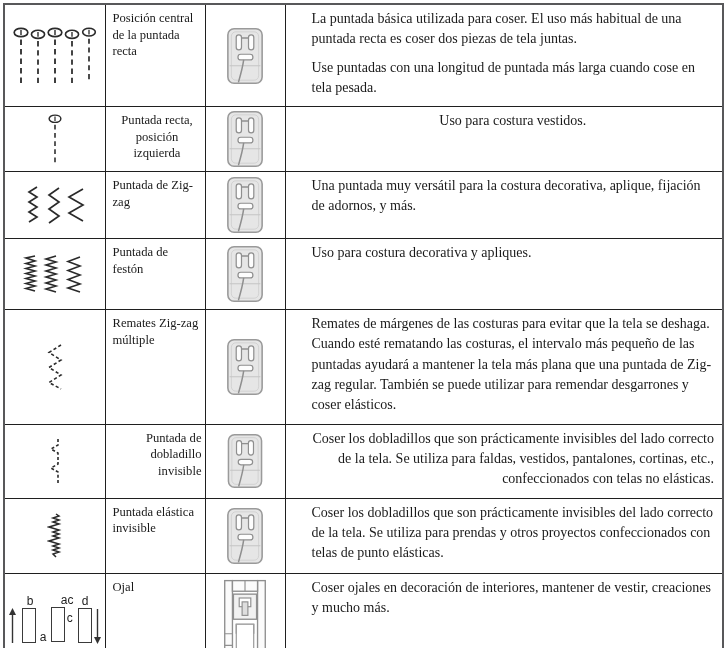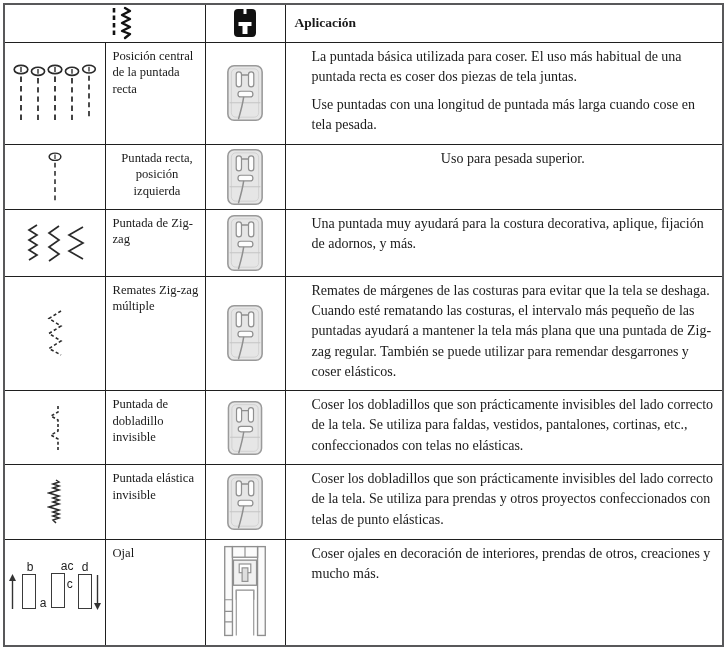--- a/index.html
+++ b/index.html
@@ -2,21 +2,21 @@
 <html><head>
 <meta charset="utf-8">
 <style>
   html,body{margin:0;padding:0;background:#ffffff;}
   body{width:726px;height:648px;position:relative;font-family:"Liberation Serif",serif;color:#1a1a1a;}
   .sheet{position:absolute;top:3px;left:3px;}
   table.manual{border-collapse:collapse;table-layout:fixed;width:719px;border:2px solid #58585a;background:#fff;}
   td,th{border:1px solid #1f1f1f;vertical-align:top;overflow:hidden;padding:0;}
   tr.hdr{height:38px;}
   tr.r1{height:85px;} tr.r2{height:65px;text-align:center;} tr.r3{height:67px;margin-left:13px;} tr.r4{height:71px;}
-  tr.r5{height:71px;} tr.r6{height:62px;} tr.r7{height:75px;margin-left:12px;} tr.r8{height:106px;}
+  tr.r5{height:71px;} tr.r6{height:62px;text-align:right;} tr.r7{height:75px;margin-left:12px;} tr.r8{height:106px;}
   th{font-weight:bold;font-size:13.5px;text-align:left;vertical-align:middle;}
   .hdr-merged{text-align:left;vertical-align:middle;}
   .hdr-merged svg{display:block;margin-left:104px;}
   .hdr-foot{text-align:center;vertical-align:middle;}
   .hdr-foot svg{display:inline-block;vertical-align:middle;}
   .hdr-app{padding-left:9px;}
   .c-stitch{text-align:center;vertical-align:middle;}
   .c-stitch svg{display:inline-block;vertical-align:middle;}
   .c-name{padding:5px 3px 0 7px;font-size:12.6px;line-height:1.32;}
   .c-foot{text-align:center;vertical-align:middle;}
@@ -71,37 +71,20 @@
 <div class="sheet">
 <table class="manual">
   <colgroup>
     <col style="width:101px">
         <col style="width:100px">
         <col style="width:80px">
         <col style="width:438px">
   </colgroup>
 
   <tbody>
-        <tr class="hdr">
-    <th colspan="2" class="hdr-merged">
-      <svg width="26" height="36" viewBox="0 0 26 36">
-        <line x1="5" y1="3" x2="5" y2="33" stroke="#111" stroke-width="2.6" stroke-dasharray="4.5,3"></line>
-        <polyline points="16,3 21,6 13,10 21,14 13,18 21,22 13,26 21,29 16,33" fill="none" stroke="#111" stroke-width="2.4" stroke-linejoin="round" stroke-linecap="round"></polyline>
-      </svg>
-    </th>
-    <th class="hdr-foot">
-      <svg width="24" height="28" viewBox="0 0 24 28">
-        <rect x="1" y="0" width="22" height="28" rx="4" fill="#111"></rect>
-        <rect x="10.5" y="0" width="3" height="5" fill="#fff"></rect>
-        <rect x="5.5" y="13" width="13" height="4" fill="#fff"></rect>
-        <rect x="9.5" y="17" width="5" height="8" fill="#fff"></rect>
-      </svg>
-    </th>
-    <th class="hdr-app">Aplicación</th>
-  </tr>
 
   <tr class="r1">
     <td class="c-stitch">
       <svg width="84" height="58" viewBox="0 0 84 58">
         <use href="#sym-needle" x="0" y="0" width="16" height="58"></use>
         <use href="#sym-needle" x="17" y="2" width="16" height="56"></use>
         <use href="#sym-needle" x="34" y="0" width="16" height="58"></use>
         <use href="#sym-needle" x="51" y="2" width="16" height="56"></use>
         <use href="#sym-needle" x="68" y="0" width="16" height="54"></use>
       </svg>
@@ -124,43 +107,61 @@
         <use href="#sym-needle"></use>
       </svg>
     </td>
     <td class="c-name">Puntada recta, posición izquierda</td>
     <td class="c-foot">
       <svg width="42" height="58" viewBox="0 0 46 66">
               <use href="#sym-foot"></use>
             </svg>
     </td>
     <td class="c-desc">
-      <p>Uso para pesada superior.</p>
+      <p>Uso para costura vestidos.</p>
     </td>
   </tr>
 
   <tr class="r3">
     <td class="c-stitch">
       <svg width="64" height="40" viewBox="0 0 64 40">
         <polyline points="14,2 6,7 14,12 6,17 14,22 6,27 14,32 6,37" fill="none" stroke="#2a2a2a" stroke-width="1.7"></polyline>
         <polyline points="36,3 26,10 36,17 26,24 36,31 26,38" fill="none" stroke="#2a2a2a" stroke-width="1.7"></polyline>
         <polyline points="60,4 46,12 60,20 46,28 60,36" fill="none" stroke="#2a2a2a" stroke-width="1.7"></polyline>
       </svg>
     </td>
     <td class="c-name">Puntada de Zig-zag</td>
     <td class="c-foot">
       <svg width="42" height="58" viewBox="0 0 46 66">
               <use href="#sym-foot"></use>
             </svg>
     </td>
     <td class="c-desc">
-      <p>Una puntada muy ayudará para la costura decorativa, aplique, fijación de adornos, y más.</p>
-    </td>
-  </tr>
-
+      <p>Una puntada muy versátil para la costura decorativa, aplique, fijación de adornos, y más.</p>
+    </td>
+  </tr>
+
+  <tr class="r4">
+    <td class="c-stitch">
+      <svg width="66" height="40" viewBox="0 0 66 40">
+        <polyline points="13,2 4,4 13,7 4,9.5 13,12 4,14.5 13,17 4,19.5 13,22 4,24.5 13,27 4,29.5 13,32 4,34.5 13,37" fill="none" stroke="#2a2a2a" stroke-width="1.6"></polyline>
+        <polyline points="34,2 24,5 34,8 24,11 34,14 24,17 34,20 24,23 34,26 24,29 34,32 24,35 34,38" fill="none" stroke="#2a2a2a" stroke-width="1.6"></polyline>
+        <polyline points="58,3 46,7.5 58,12 46,16.5 58,21 46,25.5 58,30 46,34 58,38" fill="none" stroke="#2a2a2a" stroke-width="1.6"></polyline>
+      </svg>
+    </td>
+    <td class="c-name">Puntada de festón</td>
+    <td class="c-foot">
+      <svg width="42" height="58" viewBox="0 0 46 66">
+              <use href="#sym-foot"></use>
+            </svg>
+    </td>
+    <td class="c-desc">
+      <p>Uso para costura decorativa y apliques.</p>
+    </td>
+  </tr>
 
   <tr class="r5">
     <td class="c-stitch">
       <svg width="18" height="48" viewBox="0 0 18 48">
         <polyline points="15,2 3,9.5 15,17 3,24.5 15,32 3,39.5 15,46" fill="none" stroke="#2a2a2a" stroke-width="1.6" stroke-dasharray="3.2,2.4"></polyline>
       </svg>
     </td>
     <td class="c-name">Remates Zig-zag múltiple</td>
     <td class="c-foot">
       <svg width="42" height="58" viewBox="0 0 46 66">
@@ -227,19 +228,19 @@
         </svg>
       </div>
     </td>
     <td class="c-name">Ojal</td>
     <td class="c-foot">
       <svg width="56" height="98" viewBox="0 0 58 100">
               <use href="#sym-bhfoot"></use>
             </svg>
     </td>
     <td class="c-desc">
-      <p>Coser ojales en decoración de interiores, prendas de otros, creaciones y mucho más.</p>
+      <p>Coser ojales en decoración de interiores, mantener de vestir, creaciones y mucho más.</p>
     </td>
   </tr>
 
 </tbody>
     </table>
 </div>
 
 </body></html>

